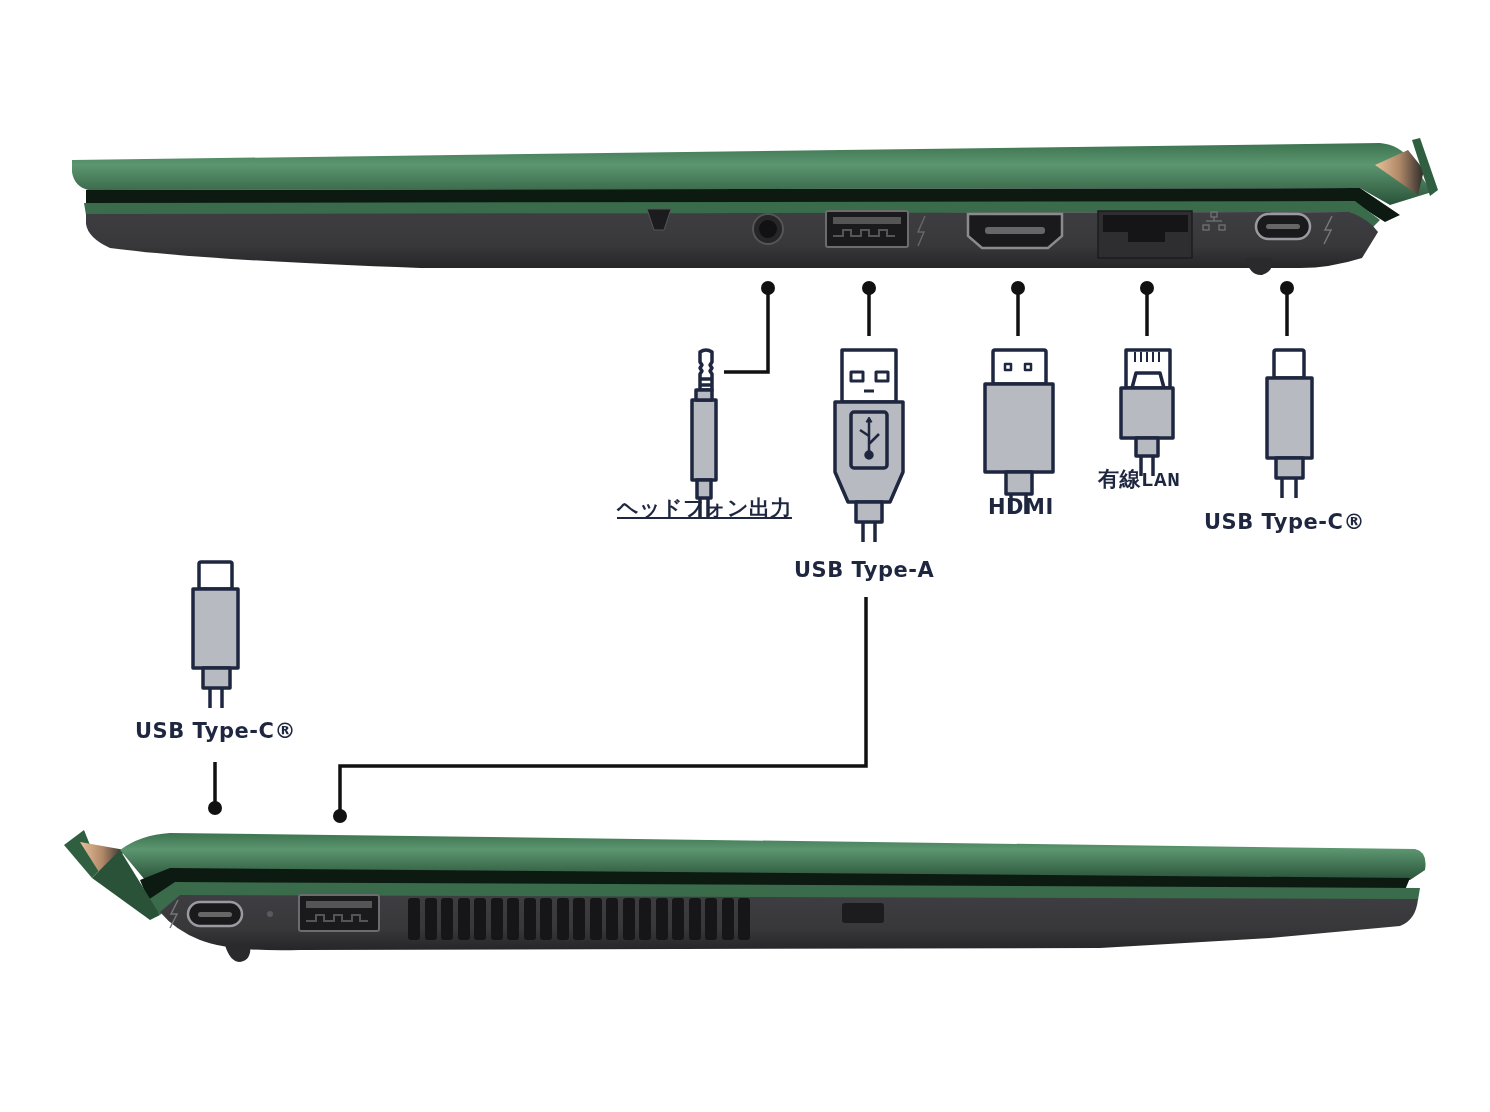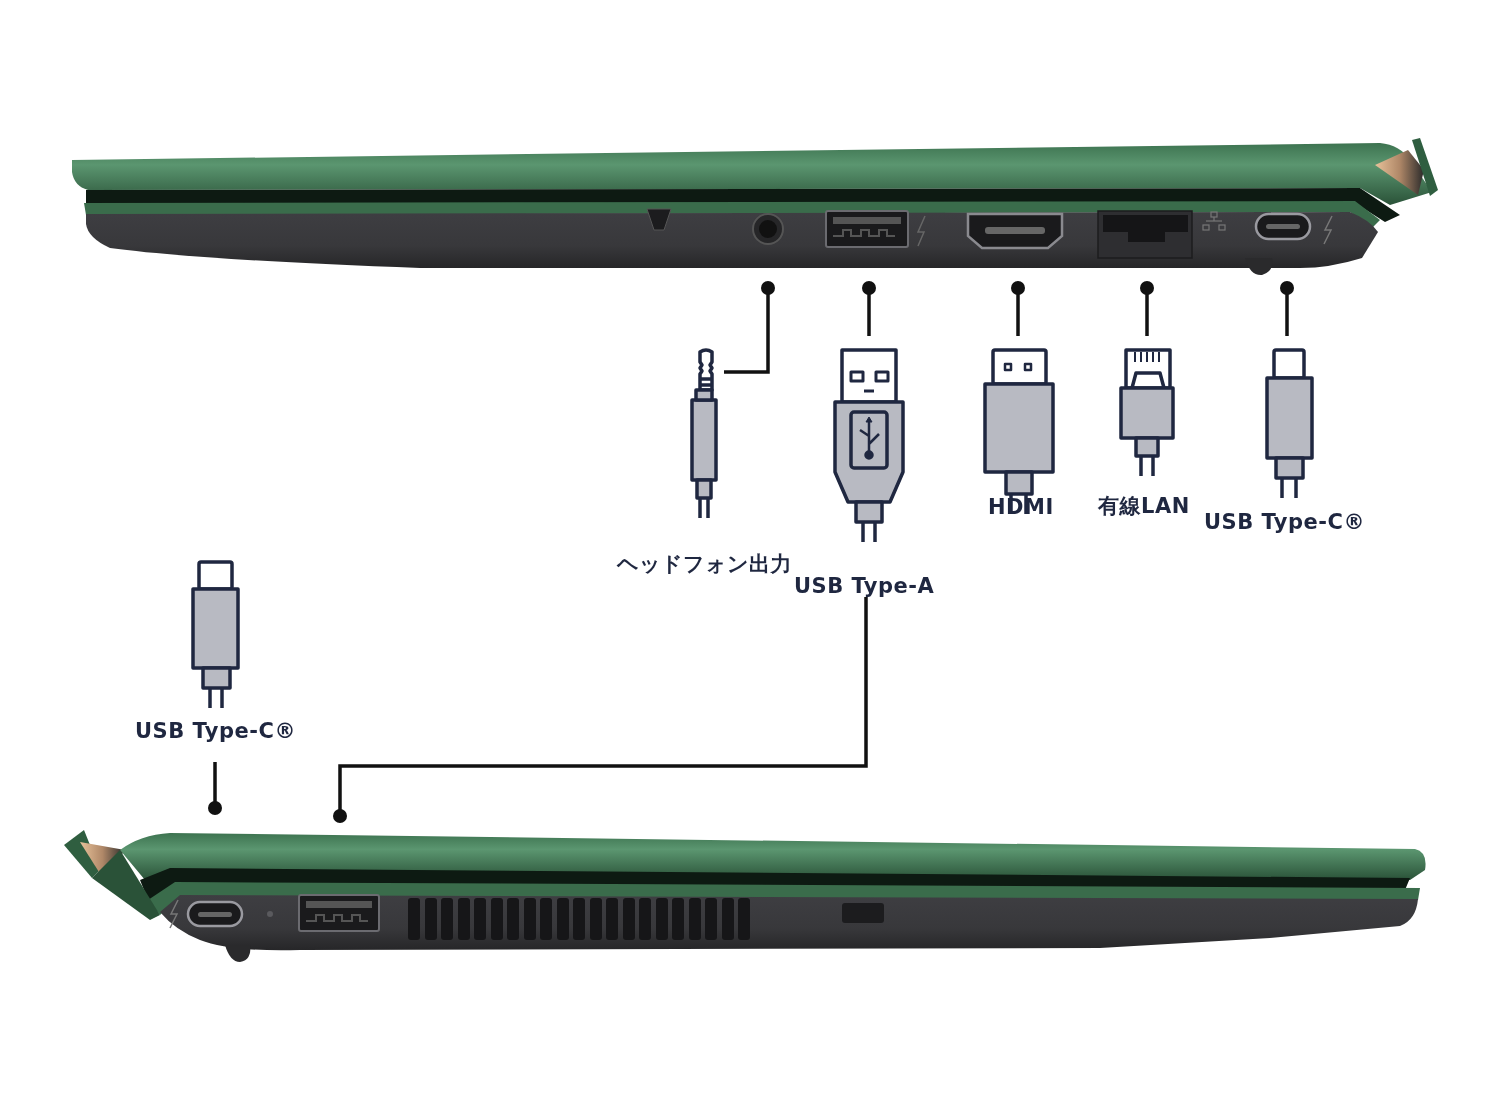--- a/index.html
+++ b/index.html
@@ -217,18 +217,18 @@
       <rect x="672" y="898" width="12" height="42" rx="3"></rect>
         <rect x="689" y="898" width="12" height="42" rx="3"></rect>
       <rect x="705" y="898" width="12" height="42" rx="3"></rect>
         <rect x="722" y="898" width="12" height="42" rx="3"></rect>
       <rect x="738" y="898" width="12" height="42" rx="3"></rect>
     </g>
     <rect x="842" y="903" width="42" height="20" rx="3" fill="#1c1c1e"></rect>
   </g>
 </svg>
 
-<div class="label" style="left:617px;top:550px;">ヘッドフォン出力</div>
-<div class="label" style="left:794px;top:574px;">USB Type-A</div>
+<div class="label" style="left:617px;top:494px;text-decoration:underline;">ヘッドフォン出力</div>
+<div class="label" style="left:794px;top:558px;">USB Type-A</div>
 <div class="label" style="left:988px;top:495px;">HDMI</div>
-<div class="label" style="left:1098px;top:492px;">有線LAN</div>
+<div class="label" style="left:1098px;top:465px;font-family:Liberation Mono, monospace;">有線LAN</div>
 <div class="label" style="left:1204px;top:510px;">USB Type-C®</div>
 <div class="label" style="left:135px;top:719px;">USB Type-C®</div>
 
 </body></html>

